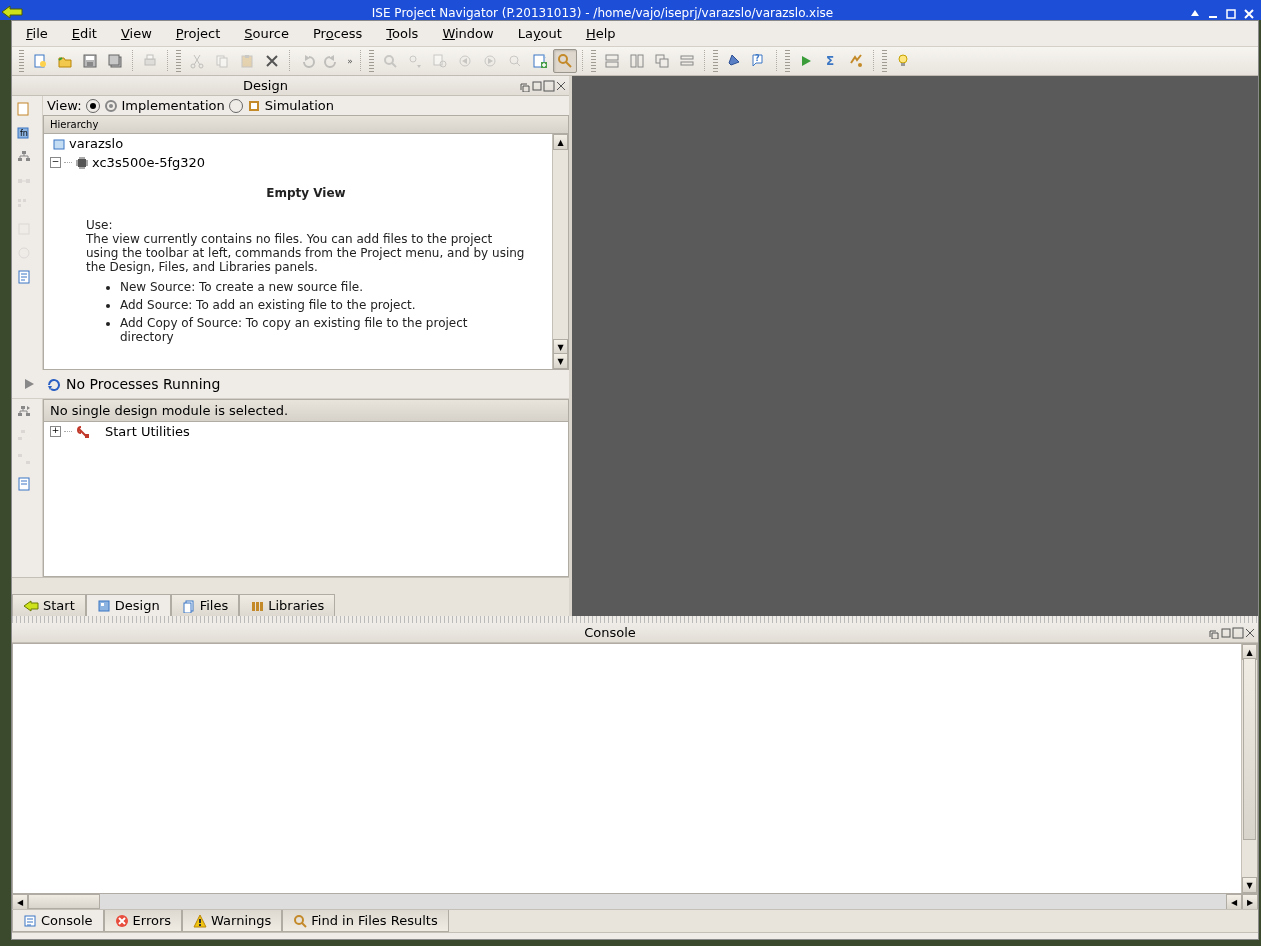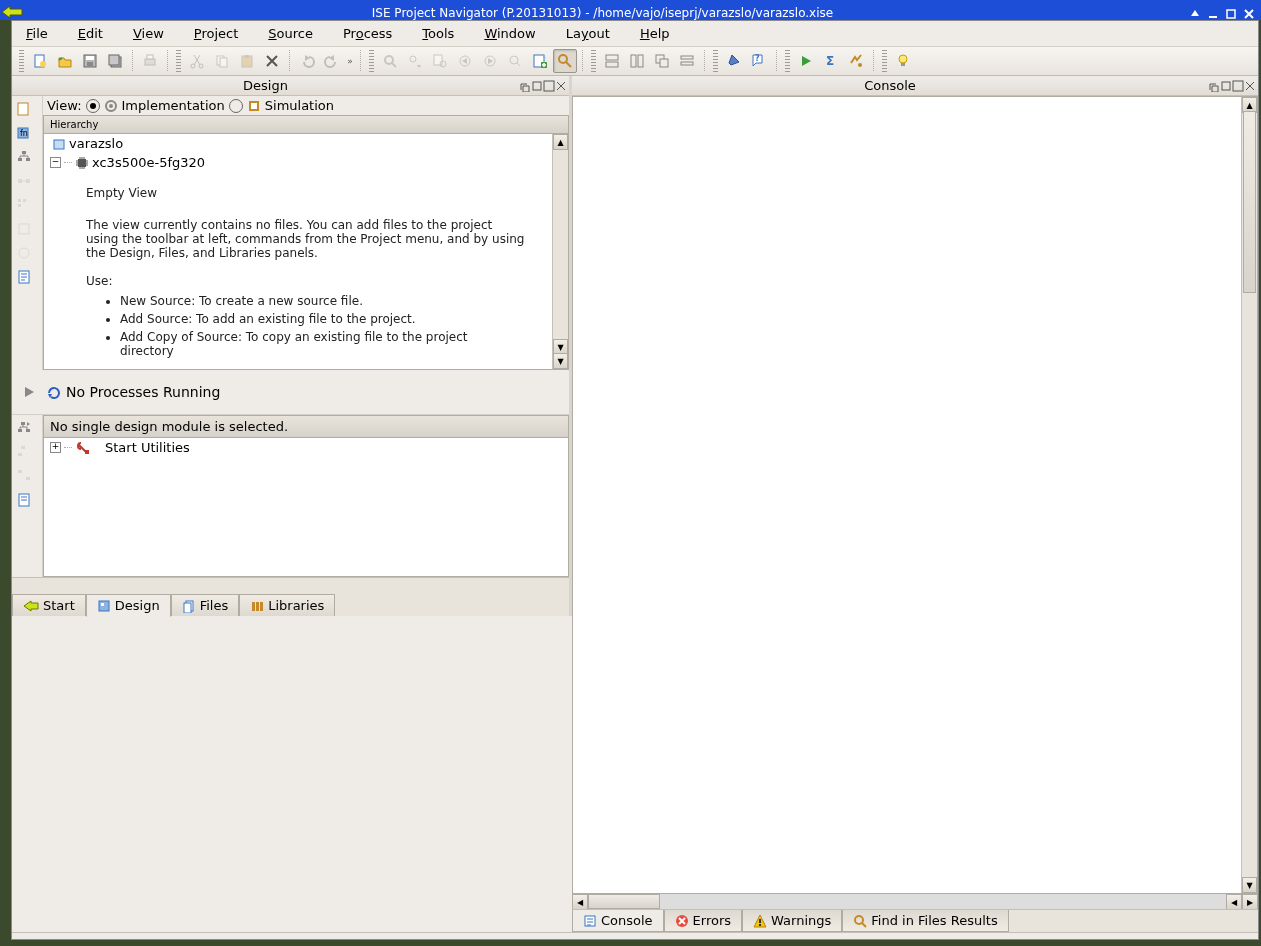--- a/index.html
+++ b/index.html
@@ -2,55 +2,55 @@
 <html><head>
 <meta charset="utf-8">
 <style>
 html,body{margin:0;padding:0;width:1261px;height:946px;overflow:hidden;font-family:"DejaVu Sans","Liberation Sans",sans-serif;font-size:13px;background:#3b4a2c}
 .wm-bar{height:20px;background:#1d4ed8;display:flex;align-items:flex-end;color:#fff;font-weight:normal;font-size:12px}
 .wm-icon{width:22px;height:16px;display:inline-block}
 .wm-title{flex:1;text-align:center}
 .wm-btns{display:flex;gap:6px;padding:0 6px}
 .wm-btns svg{display:block}
 .app{position:absolute;left:11px;top:20px;width:1246px;height:918px;background:#efebe7;border:1px solid #8a8a8a;display:flex;flex-direction:column}
-.menubar{display:flex;gap:14px;padding:2px 6px;border-bottom:1px solid #d4d0c8}
+.menubar{display:flex;gap:8px;padding:2px 6px;border-bottom:1px solid #d4d0c8}
 .menu-item{padding:3px 8px;cursor:default}
 .menu-item u{text-decoration:underline}
 .toolbar{display:flex;align-items:center;padding:2px 4px;gap:1px;background:linear-gradient(#f7f5f1,#e8e4dd);border-bottom:1px solid #c0bcb4}
 .tb-sep{width:1px;height:22px;background:repeating-linear-gradient(180deg,#b0aca4 0 1px,transparent 1px 2px);margin:0 4px}
 .tb-btn{width:22px;height:22px;display:flex;align-items:center;justify-content:center;border:1px solid transparent;border-radius:2px}
 .tb-btn.active{border:1px solid #9a968e;background:#ded8cf;box-shadow:inset 1px 1px 2px rgba(0,0,0,0.15)}
 .tb-drop{width:10px;font-size:9px;color:#555;display:flex;align-items:center;justify-content:center}
 .grip{width:5px;height:22px;background:repeating-linear-gradient(180deg,#a09c94 0 1px,transparent 1px 3px);margin:0 3px}
-.body{flex:1;display:flex;flex-direction:row}
+.body{flex:1;display:flex;flex-direction:column}
 .upper{display:flex;height:540px}
 .left-pane{width:557px;display:flex;flex-direction:column;border-right:3px solid #d9d5cd}
 .design-panel{display:flex;flex-direction:column;height:294px}
 .panel-title{background:linear-gradient(#efebe7,#e2ded6);text-align:center;font-size:13px;padding:2px 0;border-bottom:1px solid #c4c0b8;display:flex;align-items:center}
 .panel-title span{flex:1}
 .panel-ctrl{display:flex;gap:0;padding-right:2px}
 .panel-ctrl svg{display:block}
 .panel-body{flex:1;display:flex}
 .vtoolbar{width:26px;background:#efebe7;display:flex;flex-direction:column;gap:4px;padding:3px 2px;border-right:1px solid #d4d0c8}
 .vbtn{width:20px;height:20px;display:flex;align-items:center;justify-content:center}
 .design-main{flex:1;display:flex;flex-direction:column}
 .view-row{display:flex;align-items:center;gap:4px;padding:2px 4px}
 .radio{width:12px;height:12px;border-radius:50%;border:1px solid #666;display:inline-flex;align-items:center;justify-content:center}
 .radio.sel::after{content:"";width:6px;height:6px;background:#000;border-radius:50%}
 .hier-head{background:linear-gradient(#e8e4dc,#d6d2ca);border:1px solid #b0aca4;padding:3px 6px;font-size:10px}
 .tree{flex:1;border:1px solid #b0aca4;border-top:none;background:#fff;overflow:auto;position:relative;font-size:13px}
 .tree-node{padding:2px 4px;display:flex;align-items:center;gap:3px}
 .expander{width:9px;height:9px;border:1px solid #888;font-size:9px;line-height:7px;text-align:center;cursor:default;background:#fff}
 .empty-view{padding:6px 42px;color:#222;font-size:12px}
-.empty-view h4{text-align:left;font-weight:normal;font-size:12px;margin:8px 0 18px}
+.empty-view h4{text-align:center;font-weight:bold;font-size:12px;margin:8px 0 18px}
 .empty-view ul{margin:6px 0 0 28px;padding:0}
 .empty-view li{margin:4px 6px}
 .scroll-v{position:absolute;right:0;top:0;bottom:0;width:15px;background:#e8e4dc;border-left:1px solid #c4c0b8}
 .scroll-btn{height:14px;background:linear-gradient(#f4f0e8,#d8d4cc);border:1px solid #b0aca4;display:flex;align-items:center;justify-content:center;font-size:8px}
-.proc-status{display:flex;align-items:center;gap:6px;padding:12px 6px;font-size:14px}
+.proc-status{display:flex;align-items:center;gap:6px;padding:4px 6px;font-size:14px}
 .proc-panel{flex:1;display:flex;border-top:1px solid #d4d0c8}
 .proc-main{flex:1;display:flex;flex-direction:column}
 .proc-head{background:linear-gradient(#e8e4dc,#d6d2ca);border:1px solid #b0aca4;padding:3px 6px;font-size:13px}
 .proc-tree{flex:1;border:1px solid #b0aca4;border-top:none;background:#fff}
 .left-tabs{display:flex;border-top:1px solid #c4c0b8;background:#e8e4dc}
 .ltab{display:flex;align-items:center;gap:4px;padding:3px 10px;border:1px solid #b0aca4;border-bottom:none;background:linear-gradient(#f0ece4,#ddd9d1);font-size:13px;cursor:default;margin-top:16px}
 .ltab.active{background:#efebe7;border-bottom:1px solid #efebe7;margin-bottom:-1px}
 .editor{flex:1;background:#5a5a5a}
 .splitter-h{height:7px;background:repeating-linear-gradient(90deg,#bbb 0 1px,#efebe7 1px 4px);cursor:row-resize}
 .console-panel{flex:1;display:flex;flex-direction:column}
@@ -416,22 +416,22 @@
                   <span class="expander">−</span>
                   <span style="width:8px;border-bottom:1px dotted #aaa"></span>
                   <span class="tiny-icon"><svg width="14" height="14">
                         <rect x="3" y="3" width="8" height="8" fill="#555"></rect>
                         <path d="M3 5H1M3 7H1M3 9H1M13 5h-2M13 7h-2M13 9h-2M5 3V1M7 3V1M9 3V1M5 13v-2M7 13v-2M9 13v-2" stroke="#555"></path>
                       </svg></span>
                   <span>xc3s500e-5fg320</span>
                 </div>
                 <div class="empty-view">
                   <h4>Empty View</h4>
+                  <div style="margin-top:14px">Use:</div>
                   <div>The view currently contains no files. You can add files to the project using the toolbar at left, commands from the Project menu, and by using the Design, Files, and Libraries panels.</div>
-                  <div style="margin-top:14px">Use:</div>
                   <ul>
                     <li>New Source: To create a new source file.</li>
                     <li>Add Source: To add an existing file to the project.</li>
                     <li>Add Copy of Source: To copy an existing file to the project directory</li>
                   </ul>
                 </div>
                 <div class="scroll-v">
                   <div class="scroll-btn">▲</div>
                   <div style="position:absolute;bottom:14px;left:0;right:0">
                       <div class="scroll-btn">▼</div>

